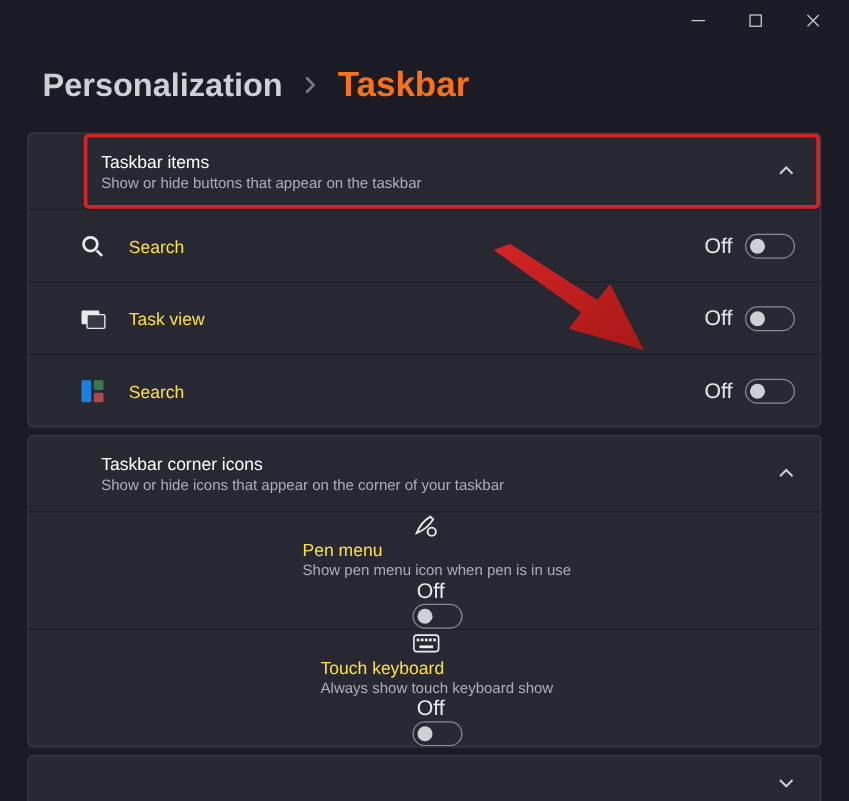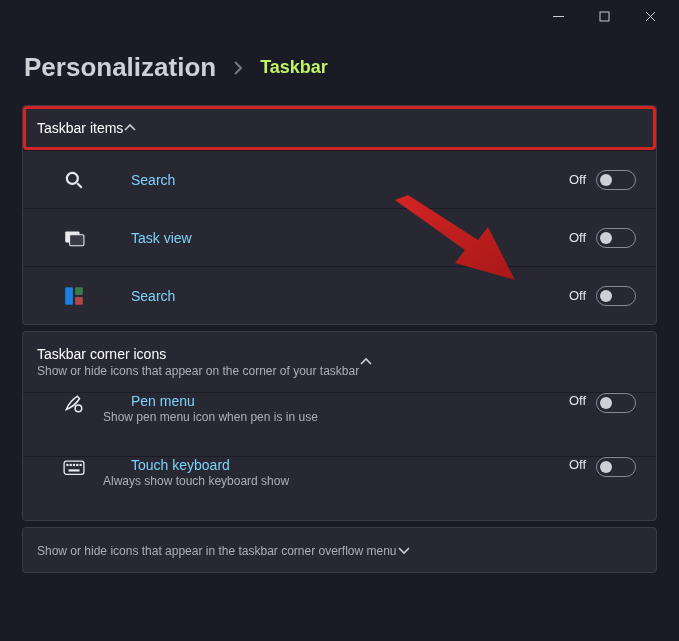--- a/index.html
+++ b/index.html
@@ -1,36 +1,36 @@
 <!DOCTYPE html>
 <html><head>
   <meta charset="utf-8">
   <style>
     * { margin: 0; padding: 0; box-sizing: border-box; font-family: "Segoe UI", -apple-system, sans-serif; }
     body { background: #1b1b26; color: #fff; width: 679px; height: 641px; overflow: hidden; }
     .titlebar { display: flex; justify-content: flex-end; align-items: center; height: 32px; padding-right: 6px; gap: 0; }
     .titlebtn { width: 46px; height: 32px; display: flex; align-items: center; justify-content: center; color: #ccc; cursor: pointer; }
     .titlebtn svg { width: 11px; height: 11px; }
-    .breadcrumb { display: flex; align-items: center; gap: 14px; padding: 20px 24px 22px; }
+    .breadcrumb { display: flex; align-items: center; gap: 14px; padding: 20px 34px 22px; }
     .bc-parent { font-size: 26px; font-weight: 600; color: #cfcfd6; }
     .bc-chev { width: 16px; height: 16px; color: #7a7a82; }
-    .bc-current { font-size: 18px; font-weight: 700; color: #bef264; }
+    .bc-current { font-size: 28px; font-weight: 700; color: #f97316; }
     .panel { margin: 0 22px 6px; background: #282833; border: 1px solid #3a3a46; border-radius: 4px; overflow: hidden; }
-    .panel-header { display: flex; align-items: center; padding: 14px 20px 14px 14px; cursor: pointer; }
+    .panel-header { display: flex; align-items: center; justify-content: space-between; padding: 14px 20px 14px 14px; cursor: pointer; margin-left: 44px; }
     .panel-header.hl { outline: 3px solid #d32424; outline-offset: -3px; border-radius: 4px; }
     .ph-text .t { font-size: 14px; color: #fff; font-weight: 400; }
     .ph-text .s { font-size: 12px; color: #aeaeba; margin-top: 2px; }
     .chev { width: 14px; height: 14px; color: #cfcfd6; }
     .row { display: flex; align-items: center; padding: 0 20px 0 40px; height: 58px; border-top: 1px solid #1b1b26; }
-    .row-desc { display: flex; align-items: flex-start; padding: 0 20px 0 40px; min-height: 64px; border-top: 1px solid #1b1b26; }
+    .row-desc { display: flex; align-items: center; padding: 0 20px 0 40px; min-height: 64px; border-top: 1px solid #1b1b26; flex-direction: column; }
     .ricon { width: 22px; height: 22px; display: flex; align-items: center; justify-content: center; color: #e9e9ee; margin-right: 18px; flex-shrink: 0; }
-    .rtxt .t { font-size: 14px; color: #7dd3fc; margin-left: 28px; }
+    .rtxt .t { font-size: 14px; color: #fde047; }
     .rtxt .s { font-size: 12px; color: #aeaeba; margin-top: 1px; }
     .spacer { flex: 1; }
-    .state { font-size: 13px; color: #e6e6ec; margin-right: 10px; }
+    .state { font-size: 17px; color: #e6e6ec; margin-right: 10px; }
     .toggle { width: 40px; height: 20px; border-radius: 10px; border: 1px solid #8b8b95; position: relative; cursor: pointer; background: transparent; }
     .toggle::after { content: ""; position: absolute; left: 3px; top: 3px; width: 12px; height: 12px; border-radius: 50%; background: #cfcfd6; }
     .arrow-anno { position: absolute; left: 390px; top: 195px; width: 130px; height: 90px; pointer-events: none; z-index: 10; }
   </style>
 </head>
 <body>
 
 <div class="titlebar">
   <div class="titlebtn">
     <svg viewBox="0 0 11 11">
@@ -55,20 +55,21 @@
   <svg class="bc-chev" viewBox="0 0 16 16">
       <path d="M5 2l6 6-6 6" fill="none" stroke="currentColor" stroke-width="2"></path>
     </svg>
   <span class="bc-current">Taskbar</span>
 </div>
 
 <div class="panel">
   <div class="panel-header hl">
     <div class="ph-text">
       <div class="t">Taskbar items</div>
+      <div class="s">Show or hide buttons that appear on the taskbar</div>
     </div>
     <svg class="chev" viewBox="0 0 14 14">
         <path d="M2 9l5-5 5 5" fill="none" stroke="currentColor" stroke-width="1.6"></path>
       </svg>
   </div>
 
   <div class="row">
     <span class="ricon">
       <svg viewBox="0 0 20 20">
           <circle cx="8.5" cy="8.5" r="5" fill="none" stroke="currentColor" stroke-width="2"></circle>
@@ -160,21 +161,20 @@
     </div>
     <div class="spacer"></div>
     <span class="state">Off</span>
     <div class="toggle"></div>
   </div>
 </div>
 
 <div class="panel">
   <div class="panel-header">
     <div class="ph-text">
-      <div class="s">Show or hide icons that appear in the taskbar corner overflow menu</div>
     </div>
     <svg class="chev" viewBox="0 0 14 14">
         <path d="M2 5l5 5 5-5" fill="none" stroke="currentColor" stroke-width="1.6"></path>
       </svg>
   </div>
 </div>
 
 <svg class="arrow-anno" viewBox="0 0 130 90">
   <defs>
       <linearGradient id="ag" x1="0" y1="0" x2="1" y2="1">

